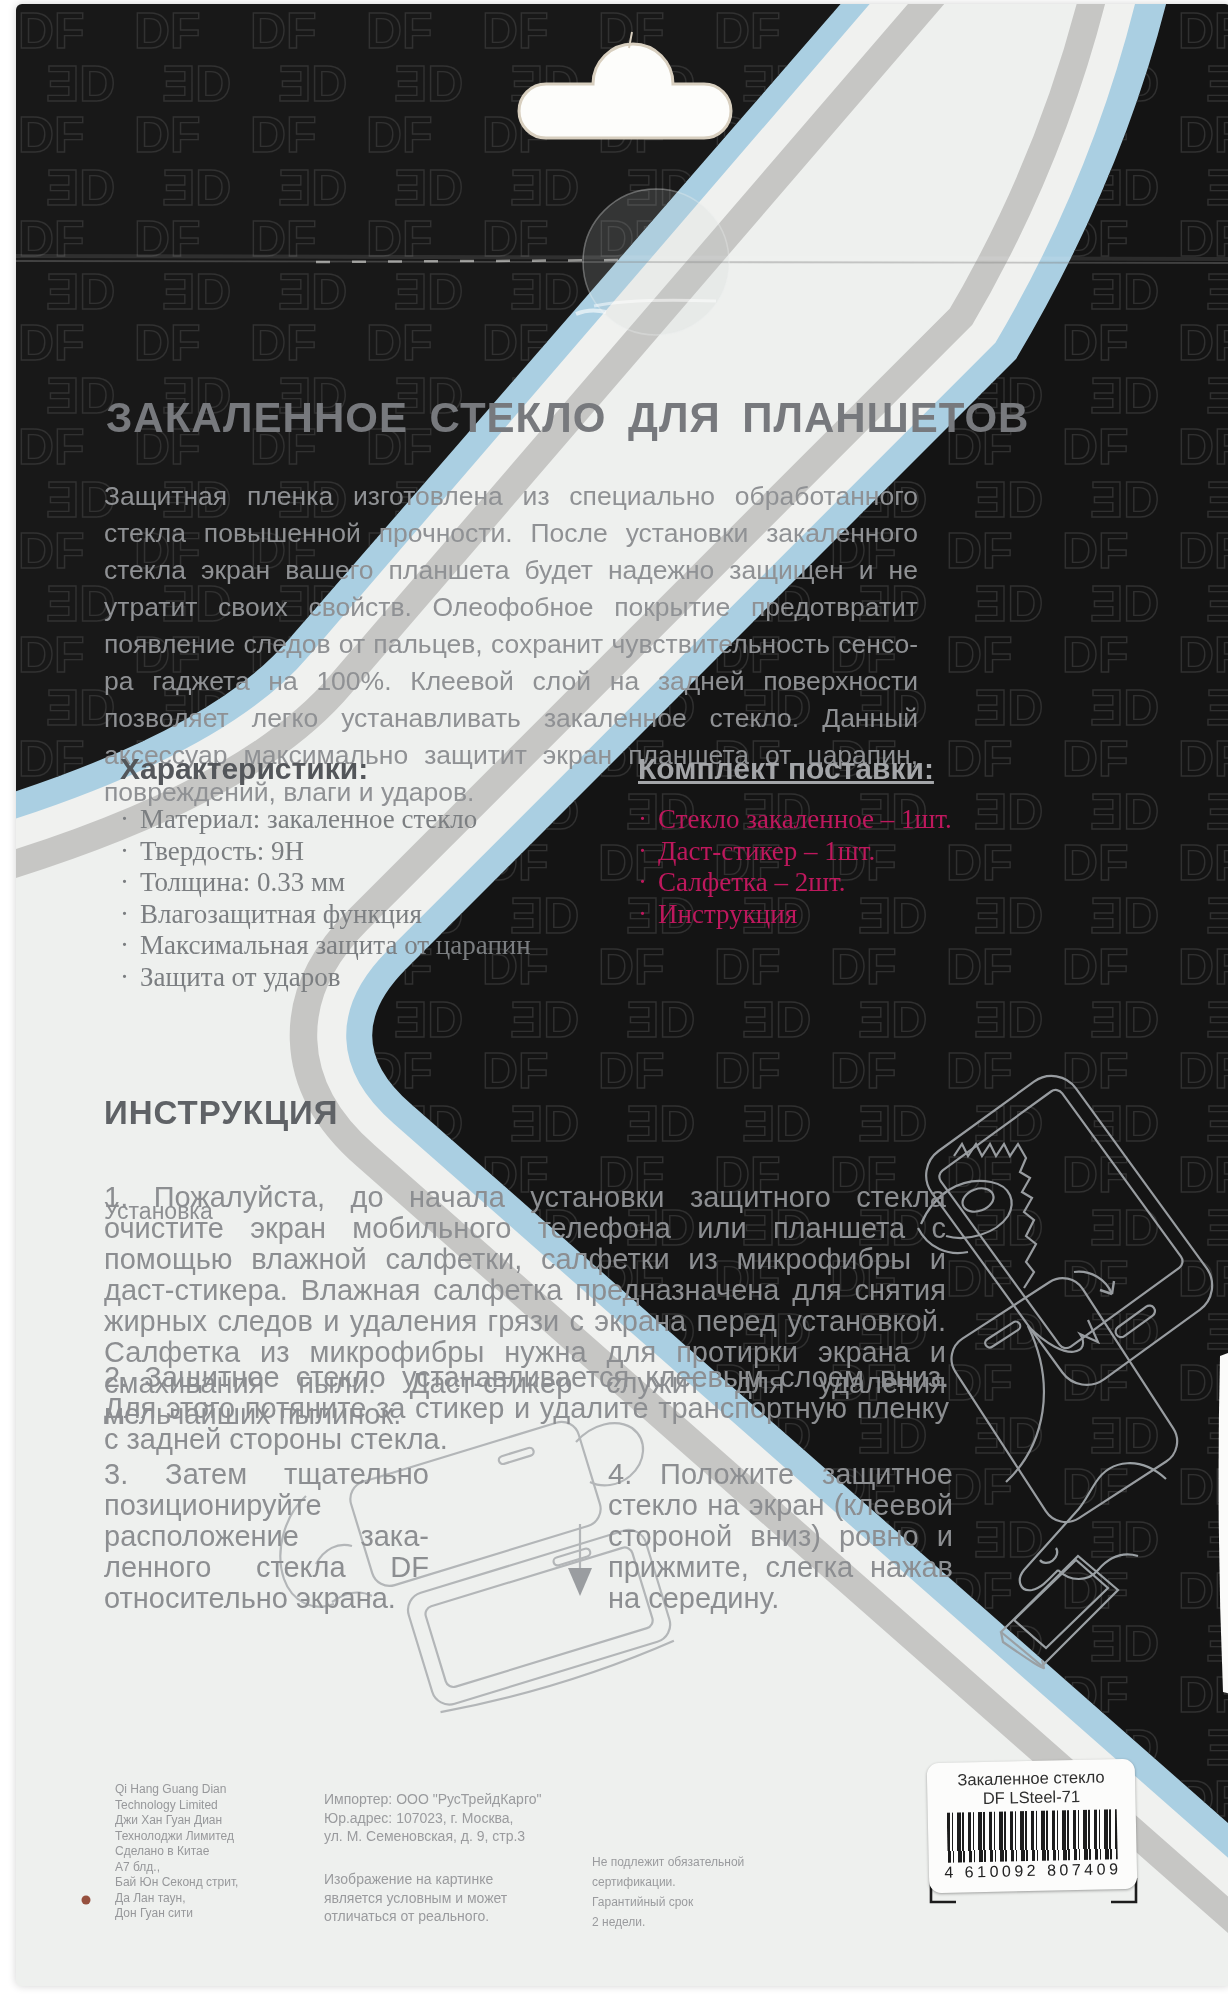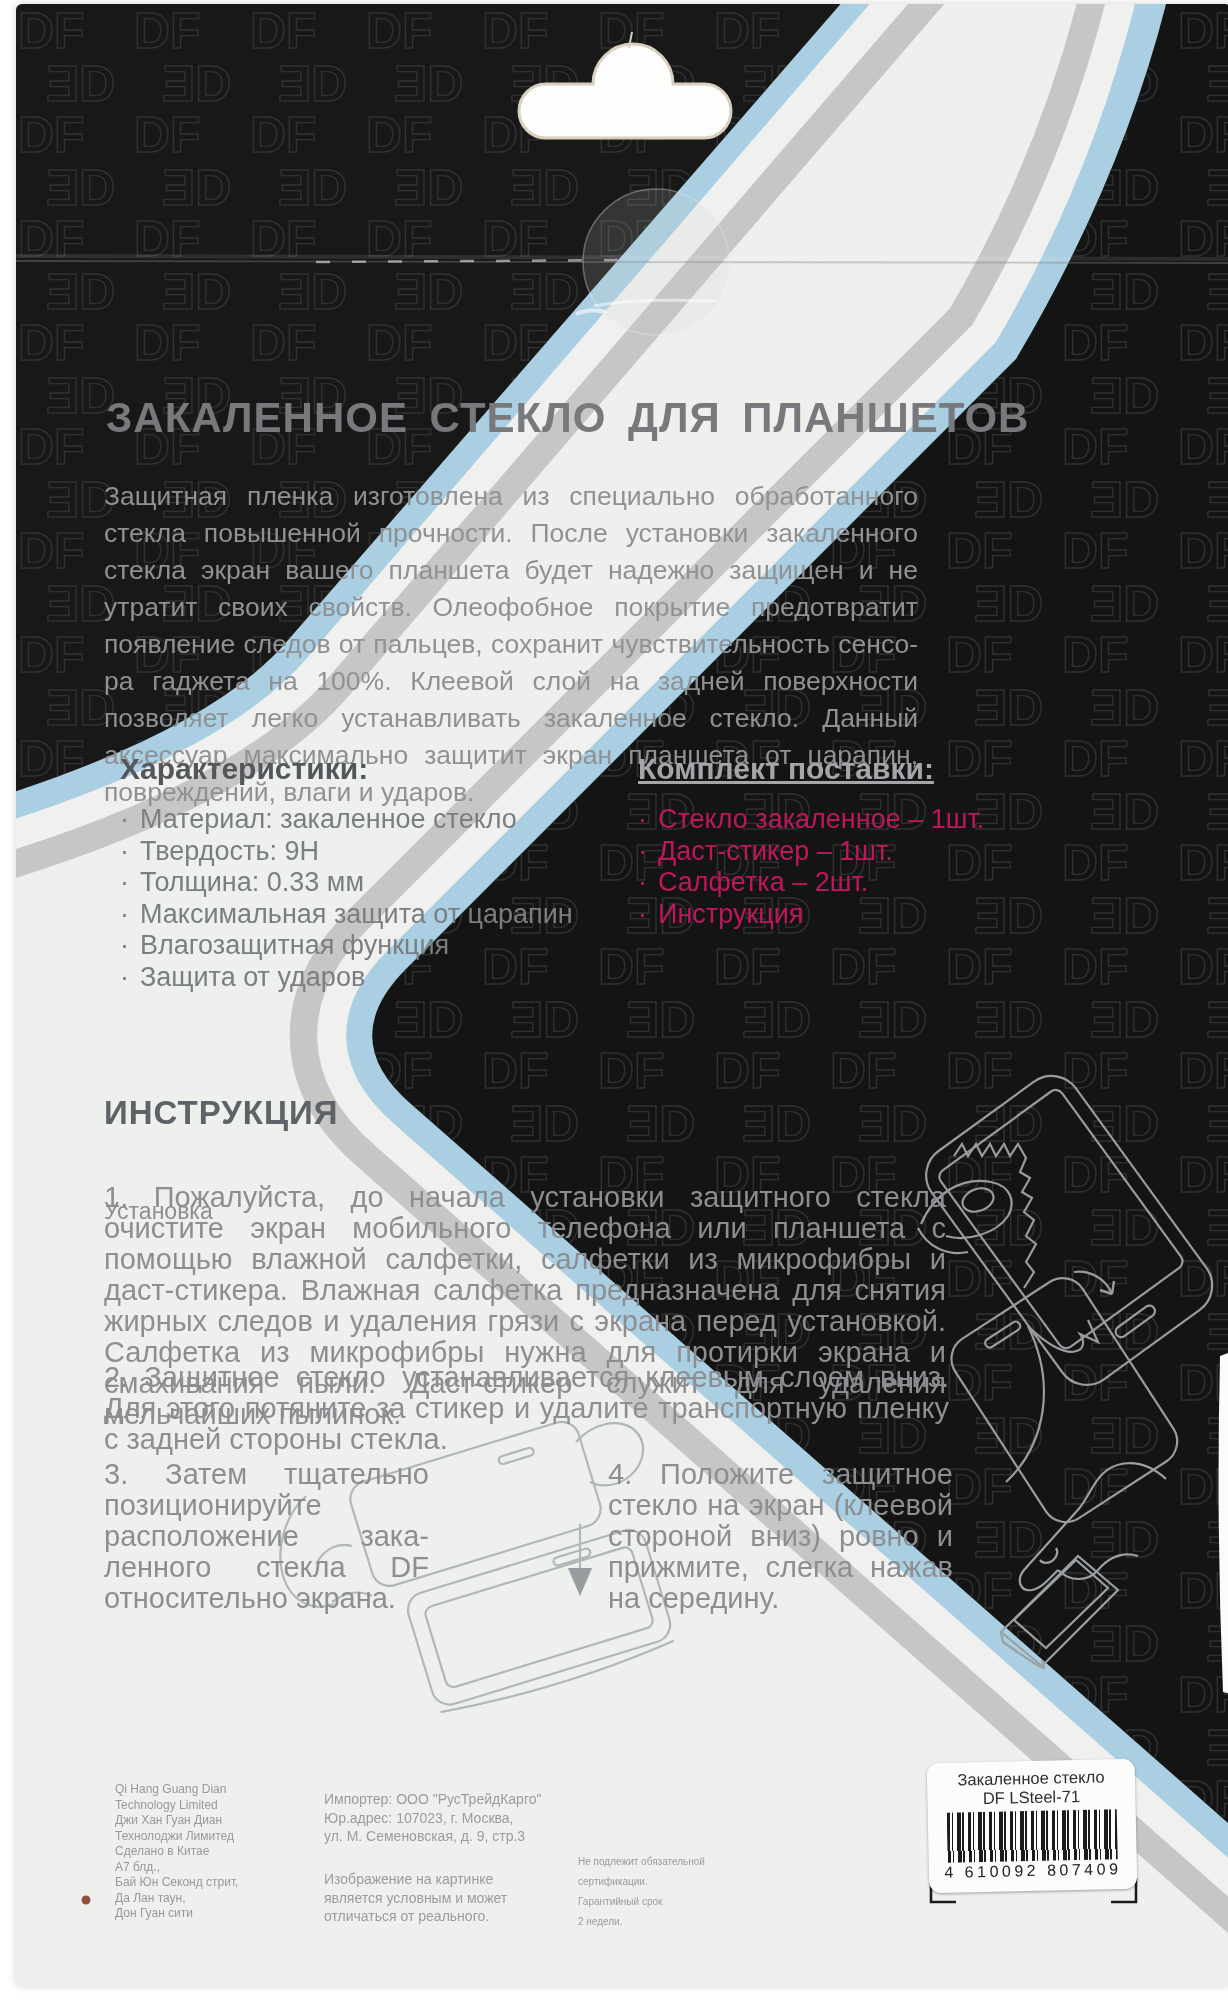--- a/index.html
+++ b/index.html
@@ -7,30 +7,30 @@
           font-family:"Liberation Sans",sans-serif;}
   .package{position:absolute;left:16px;top:4px;width:1215px;height:1982px;background:#eef0ee;
            border-radius:6px;overflow:hidden;box-shadow:0 0 8px rgba(0,0,0,0.18);}
   .bgart{position:absolute;left:0;top:0;}
   .abs{position:absolute;}
   .title{font-size:42px;font-weight:bold;color:#77797d;letter-spacing:1px;word-spacing:9px;white-space:nowrap;}
   .para{font-size:26.5px;line-height:37px;color:#8f9194;text-align:justify;}
   .h2w{font-size:30px;font-weight:bold;color:#53565a;}
   .h2b{font-size:30px;font-weight:bold;color:#a4a6a9;}
   .list{font-size:27px;line-height:31.5px;}
-  .list .li{position:relative;padding-left:22px;}
+  .list .li{position:relative;padding-left:22px;font-family:Liberation Serif, serif;}
   .list .li::before{content:"·";position:absolute;left:2px;}
   .specs .li{color:#7b7e81;}
   .kit .li{color:#be185d;}
   .h3{font-size:33px;font-weight:bold;color:#5f6266;letter-spacing:1px;}
   .sub{font-size:23px;color:#8c8e91;}
   .step{font-size:29px;line-height:31px;color:#8c8e91;text-align:justify;}
   .fine{font-size:12px;line-height:15.5px;color:#97989b;}
   .fine2{font-size:14px;line-height:18.5px;color:#9a9b9e;}
-  .fine3{font-size:10px;line-height:20px;color:#9a9b9e;}
+  .fine3{font-size:12px;line-height:20px;color:#9a9b9e;margin-left:14px;}
   .sticker{position:absolute;left:912px;top:1757px;width:208px;height:130px;background:#fcfcfb;
            border-radius:12px;transform:rotate(-1.2deg);box-shadow:0 1px 3px rgba(0,0,0,0.35);
            text-align:center;overflow:hidden;}
   .stk-l1{margin-top:8px;font-size:16.5px;color:#2e2e2e;}
   .stk-l2{font-size:16.5px;color:#2e2e2e;}
   .barcode{margin:4px auto 0 auto;width:170px;height:50px;
     background:repeating-linear-gradient(90deg,#1b1b1b 0 3px,transparent 3px 5px,#1b1b1b 5px 6px,
       transparent 6px 10px,#1b1b1b 10px 14px,transparent 14px 15px,#1b1b1b 15px 17px,transparent 17px 21px);}
   .stk-num{margin-top:1px;font-size:16px;color:#222;letter-spacing:3.5px;white-space:nowrap;}
 </style>
@@ -153,22 +153,22 @@
 
   <div class="abs title" style="left:90px;top:390px;">ЗАКАЛЕННОЕ СТЕКЛО ДЛЯ ПЛАНШЕТОВ</div>
 
   <div class="abs para" style="left:88px;top:474px;width:814px;">Защитная пленка изготовлена из специально обработанного стекла повышен­ной прочности. После установки закаленного стекла экран вашего планшета будет надежно защищен и не утратит своих свойств. Олеофобное покрытие предотвратит появление следов от пальцев, сохранит чувствительность сенсо­ра гаджета на 100%. Клеевой слой на задней поверхности позволяет легко устанавливать закаленное стекло. Данный аксессуар максимально защитит экран планшета от царапин, повреждений, влаги и ударов.</div>
 
   <div class="abs h2w" style="left:104px;top:748px;">Характеристики:</div>
   <div class="abs list specs" style="left:102px;top:800px;width:480px;">
     <div class="li">Материал: закаленное стекло</div>
     <div class="li">Твердость: 9H</div>
     <div class="li">Толщина: 0.33 мм</div>
+    <div class="li">Влагозащитная функция</div>
     <div class="li">Максимальная защита от царапин</div>
-    <div class="li">Влагозащитная функция</div>
     <div class="li">Защита от ударов</div>
   </div>
 
   <div class="abs h2b" style="left:622px;top:748px;text-decoration:underline;">Комплект поставки:</div>
   <div class="abs list kit" style="left:620px;top:800px;width:400px;">
     <div class="li">Стекло закаленное – 1шт.</div>
     <div class="li">Даст-стикер – 1шт.</div>
     <div class="li">Салфетка – 2шт.</div>
     <div class="li">Инструкция</div>
   </div>

